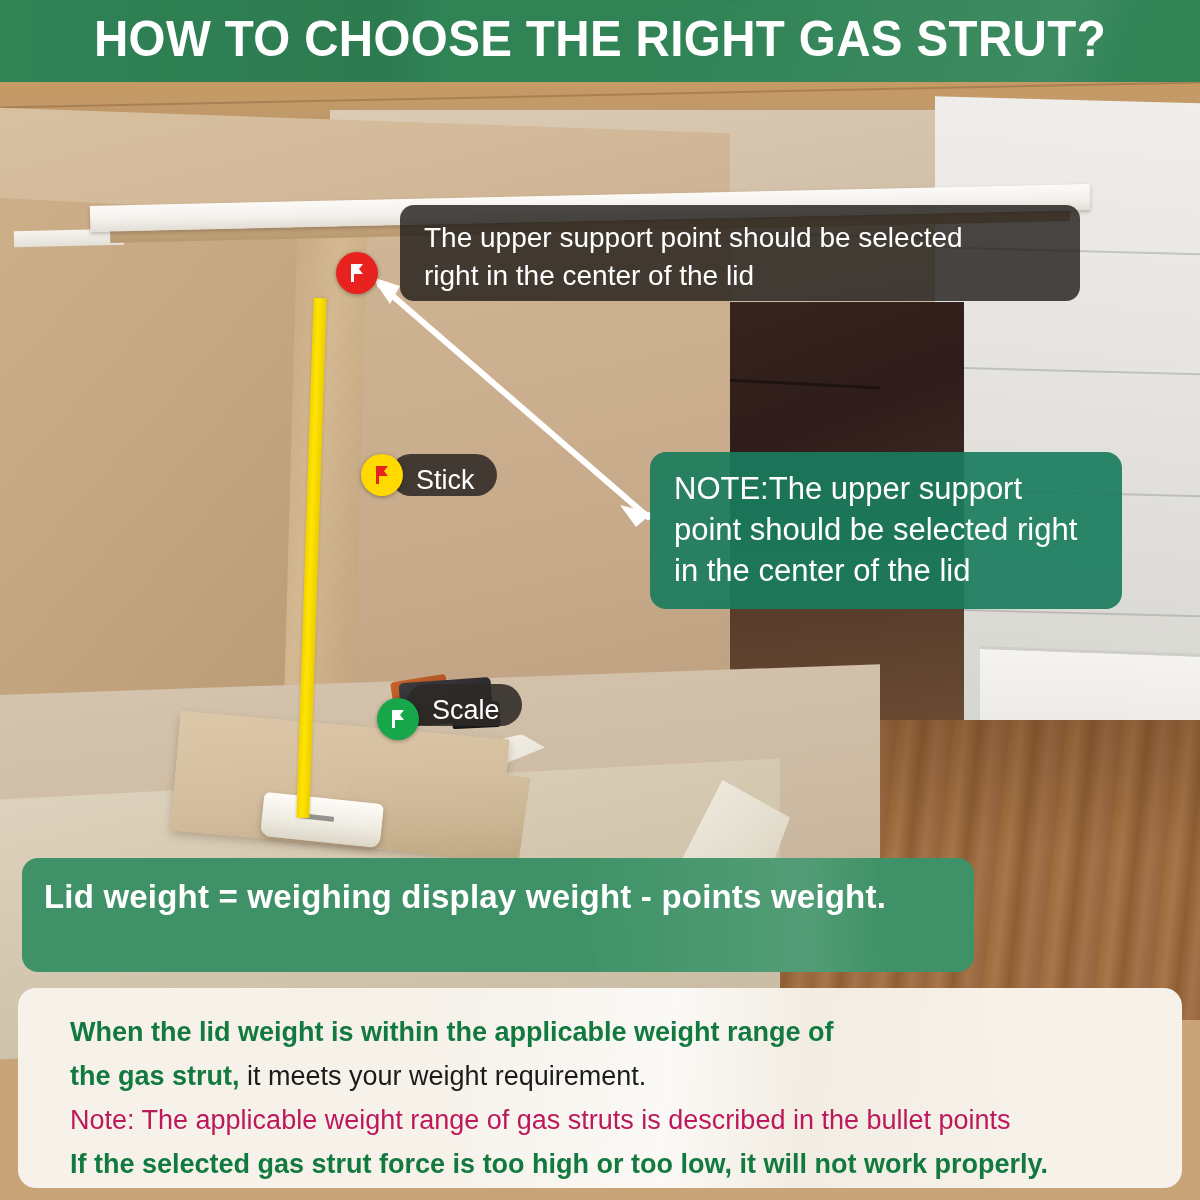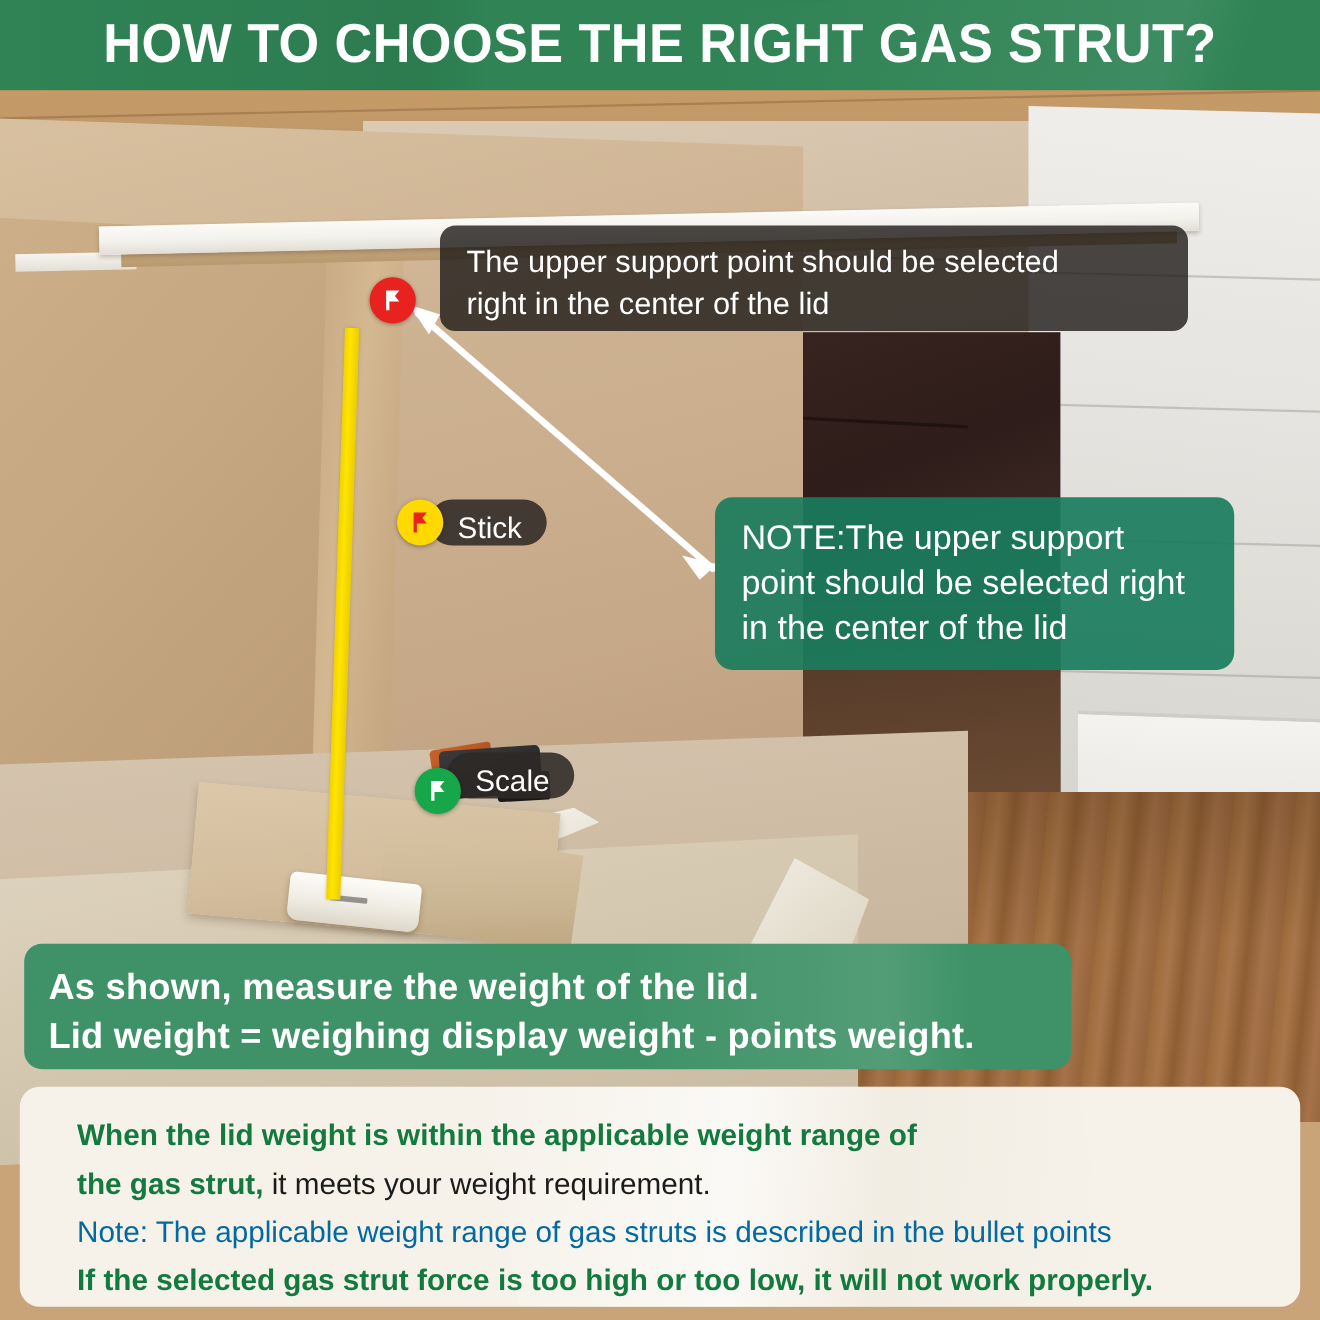--- a/index.html
+++ b/index.html
@@ -421,21 +421,21 @@
   }
   .card-line {
     position: relative;
     z-index: 2;
     font-family: "Liberation Sans Narrow", "Liberation Sans", sans-serif;
     font-size: 27px;
     line-height: 44px;
     white-space: nowrap;
   }
   .card-line.bold-green { color: #12793f; font-weight: bold; }
-  .card-line.plain { color: #0369a1; font-weight: normal; }
+  .card-line.plain { color: #be185d; font-weight: normal; }
   .seg-green { color: #12793f; font-weight: bold; }
   .seg-dark { color: #1b1b1b; font-weight: normal; }
 </style>
 </head>
 <body>
 
 <div class="poster">
 
   <div class="header-band">
     <div class="header-title">HOW TO CHOOSE THE RIGHT GAS STRUT?</div>
@@ -535,21 +535,20 @@
       <span>
         <svg width="24" height="24" viewBox="0 0 24 24">
           <path d="M6 3 h12 l-4 5 l4 5 H9 v8 H6 Z" fill="#ffffff"></path>
         </svg>
       </span>
     </div>
 
   </div>
 
   <div class="green-panel">
-    <div class="green-line">As shown, measure the weight of the lid.</div>
     <div class="green-line">Lid weight = weighing display weight - points weight.</div>
   </div>
 
   <div class="white-card">
     <div class="card-line bold-green">When the lid weight is within the applicable weight range of</div>
     <div class="card-line"><span class="seg-green">the gas strut,</span><span class="seg-dark"> it meets your weight requirement.</span></div>
     <div class="card-line plain">Note: The applicable weight range of gas struts is described in the bullet points</div>
     <div class="card-line bold-green">If the selected gas strut force is too high or too low, it will not work properly.</div>
   </div>
 

